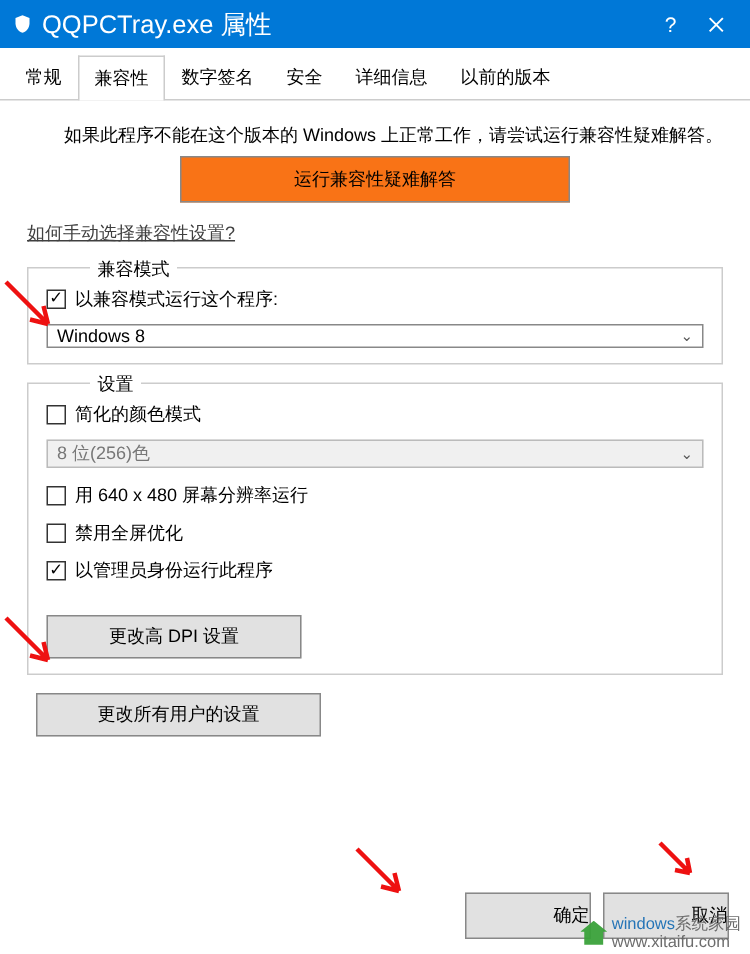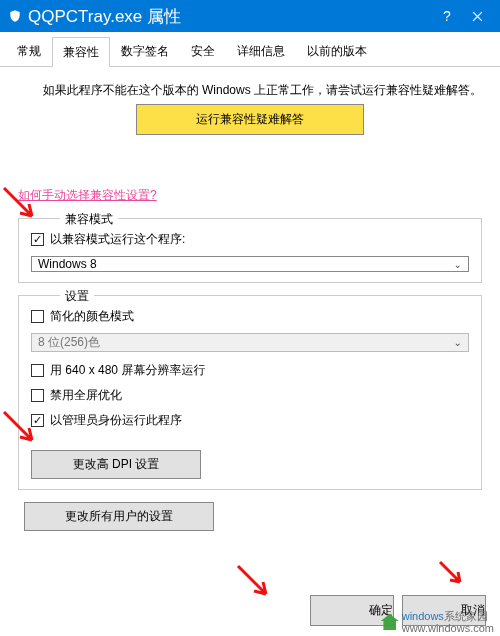--- a/index.html
+++ b/index.html
@@ -7,22 +7,22 @@
   .titlebar { background: #0078d7; color: #fff; height: 32px; display: flex; align-items: center; padding: 0 8px; position: relative; }
   .titlebar .shield { margin-right: 6px; display: inline-flex; }
   .titlebar .title { font-size: 17px; flex: 1; }
   .titlebar .winbtn { width: 30px; height: 32px; display: flex; align-items: center; justify-content: center; color: #fff; }
   .titlebar .qmark { font-size: 14px; }
   .tabs { border-bottom: 1px solid #ccc; margin-top: 4px; padding-left: 6px; display: flex; }
   .tab { padding: 6px 10px; border: 1px solid transparent; border-bottom: none; cursor: pointer; font-size: 12px; }
   .tab.active { border-color: #ccc; background: #fff; position: relative; top: 1px; }
   .content { padding: 14px 18px 8px 18px; }
   .intro { font-size: 12px; line-height: 1.6; margin-bottom: 4px; text-align: right; }
-  .bigbtn { display: block; width: 228px; margin: 0 auto 12px auto; padding: 6px 0; text-align: center; border: 1px solid #888; background: #fde047; cursor: pointer; font-size: 12px; }
-  .link { color: #ec4899; text-decoration: underline; cursor: pointer; font-size: 12px; margin-bottom: 14px; display: inline-block; margin-top: 40px; }
+  .bigbtn { display: block; width: 260px; margin: 0 auto 12px auto; padding: 6px 0; text-align: center; border: 1px solid #888; background: #f97316; cursor: pointer; font-size: 12px; }
+  .link { color: #404040; text-decoration: underline; cursor: pointer; font-size: 12px; margin-bottom: 14px; display: inline-block; }
   .group { border: 1px solid #ccc; padding: 12px 12px 10px 12px; margin-bottom: 12px; position: relative; }
   .group-label { position: absolute; top: -8px; left: 8px; background: #fff; padding: 0 5px; font-size: 12px; margin-left: 33px; }
   .row { display: flex; align-items: center; margin-bottom: 8px; }
   .row label { font-size: 12px; }
   .checkbox { width: 13px; height: 13px; border: 1px solid #333; margin-right: 6px; display: inline-flex; align-items: center; justify-content: center; background: #fff; }
   .checkbox.checked::after { content: "✓"; font-size: 11px; color: #000; line-height: 1; }
   .select { width: 100%; padding: 0 6px; border: 1px solid #888; background: #fff; display: flex; justify-content: space-between; align-items: center; font-size: 12px; }
   .select.disabled { background: #f0f0f0; color: #777; border-color: #bbb; }
   .chev { font-size: 10px; color: #555; }
   .midbtn { display: block; width: 170px; margin: 21px 0 0 0; padding: 5px 0; text-align: center; border: 1px solid #888; background: #e1e1e1; cursor: pointer; font-size: 12px; }
@@ -124,15 +124,15 @@
     <path d="M2 2 L30 30 M30 30 L18 27 M30 30 L27 18" stroke="#e11" stroke-width="3" fill="none"></path>
   </svg>
 <svg class="arrow" style="left:438px; top:560px;" width="30" height="30">
     <path d="M2 2 L22 22 M22 22 L12 20 M22 22 L20 12" stroke="#e11" stroke-width="3" fill="none"></path>
   </svg>
 
 <div class="watermark">
   <span class="house"></span>
   <span class="wtxt">
     <span class="blue">windows</span><span>系统家园</span><br>
-    <span>www.windows.com</span>
+    <span>www.xitaifu.com</span>
   </span>
 </div>
 
 </body></html>

